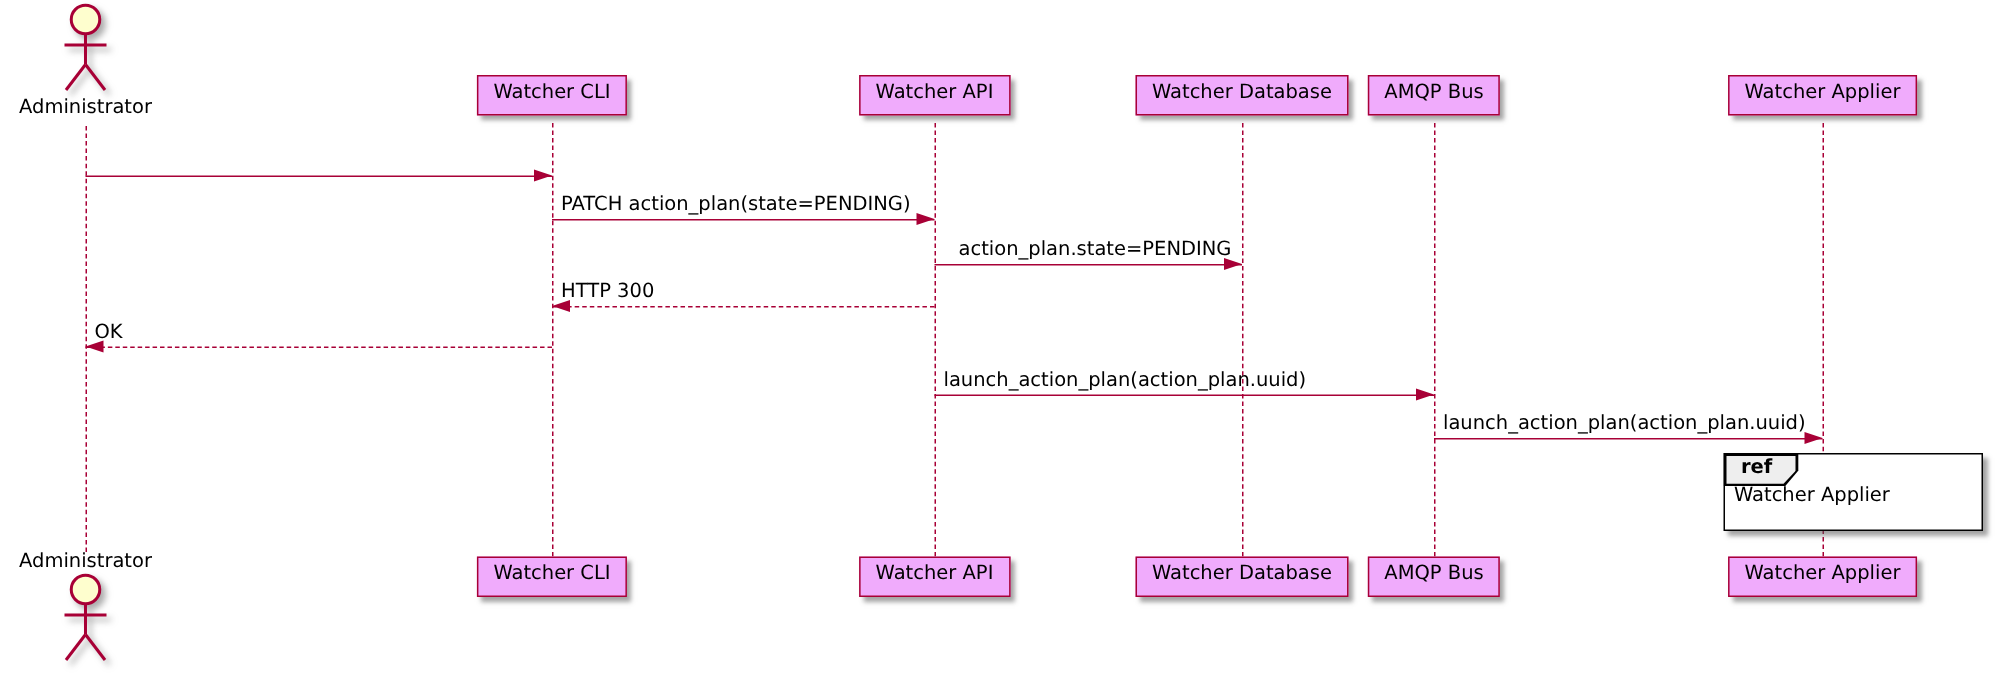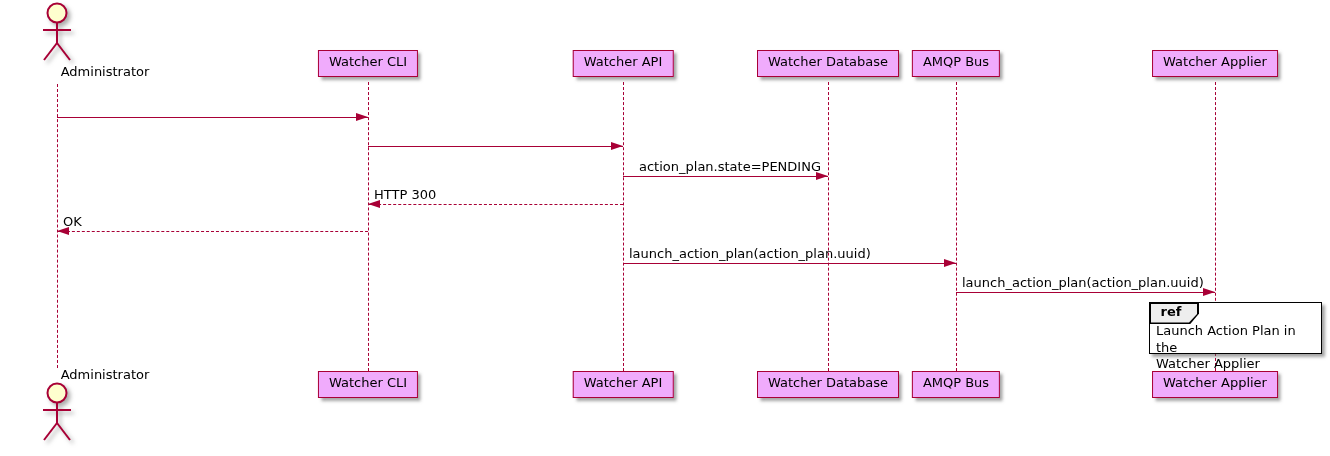--- a/index.html
+++ b/index.html
@@ -38,21 +38,20 @@
     position:absolute;width:0;height:0;
     border-top:4.5px solid transparent;
     border-bottom:4.5px solid transparent;
   }
   .arrowhead.right{border-left:12px solid #A80036;}
   .arrowhead.left{border-right:12px solid #A80036;}
   .actor-label{
     position:absolute;
     transform:translateX(-50%);
     white-space:nowrap;
-    margin-left:48px;
   }
   .actor-figure{position:absolute;filter:drop-shadow(3px 3px 2px rgba(90,90,90,0.5));}
   .ref-box{
     position:absolute;
     background:#ffffff;
     border:1.8px solid #000000;
     box-shadow:3px 3px 3px rgba(90,90,90,0.55);
   }
   .ref-keyword-outer{
     position:absolute;top:-1px;left:-1px;
@@ -106,37 +105,37 @@
     <div class="participant" style="left: 828px; top: 50px;">Watcher Database</div>
     <div class="participant" style="left: 828px; top: 371px;">Watcher Database</div>
     <div class="participant" style="left: 956px; top: 50px;">AMQP Bus</div>
     <div class="participant" style="left: 956px; top: 371px;">AMQP Bus</div>
     <div class="participant" style="left: 1215px; top: 50px;">Watcher Applier</div>
     <div class="participant" style="left: 1215px; top: 371px;">Watcher Applier</div>
     <div class="msg-line solid" style="left: 57px; top: 117px; width: 311px; border-top-color: rgb(168, 0, 54);"></div>
     <div class="arrowhead right" style="top: 113px; left: 356px; border-left-color: rgb(168, 0, 54);"></div>
     <div class="msg-line solid" style="left: 368px; top: 146px; width: 255px; border-top-color: rgb(168, 0, 54);"></div>
     <div class="arrowhead right" style="top: 142px; left: 611px; border-left-color: rgb(168, 0, 54);"></div>
+    <div class="msg-label" style="left: 374px; top: 130px;">PATCH action_plan(state=PENDING)</div>
     <div class="msg-line solid" style="left: 623px; top: 176px; width: 205px; border-top-color: rgb(168, 0, 54);"></div>
     <div class="arrowhead right" style="top: 172px; left: 816px; border-left-color: rgb(168, 0, 54);"></div>
     <div class="msg-label" style="left: 639px; top: 160px;">action_plan.state=PENDING</div>
     <div class="msg-line dashed" style="left: 368px; top: 204px; width: 255px; border-top-color: rgb(168, 0, 54);"></div>
     <div class="arrowhead left" style="top: 200px; left: 368px; border-right-color: rgb(168, 0, 54);"></div>
     <div class="msg-label" style="left: 374px; top: 188px;">HTTP 300</div>
     <div class="msg-line dashed" style="left: 57px; top: 231px; width: 311px; border-top-color: rgb(168, 0, 54);"></div>
     <div class="arrowhead left" style="top: 227px; left: 57px; border-right-color: rgb(168, 0, 54);"></div>
     <div class="msg-label" style="left: 63px; top: 215px;">OK</div>
     <div class="msg-line solid" style="left: 623px; top: 263px; width: 333px; border-top-color: rgb(168, 0, 54);"></div>
     <div class="arrowhead right" style="top: 259px; left: 944px; border-left-color: rgb(168, 0, 54);"></div>
     <div class="msg-label" style="left: 629px; top: 247px;">launch_action_plan(action_plan.uuid)</div>
     <div class="msg-line solid" style="left: 956px; top: 292px; width: 259px; border-top-color: rgb(168, 0, 54);"></div>
     <div class="arrowhead right" style="top: 288px; left: 1203px; border-left-color: rgb(168, 0, 54);"></div>
     <div class="msg-label" style="left: 962px; top: 276px;">launch_action_plan(action_plan.uuid)</div>
     <div class="ref-box" style="left: 1149px; top: 302px; width: 171px; height: 50px;">
       <div class="ref-keyword-outer">
         <div class="ref-keyword-inner">ref</div>
       </div>
       <div class="ref-text" style="margin-top: 17px;">
-        <div>Launch Action Plan in the</div>
         <div>Watcher Applier</div>
       </div>
     </div>
   </div>
 
 </body></html>

